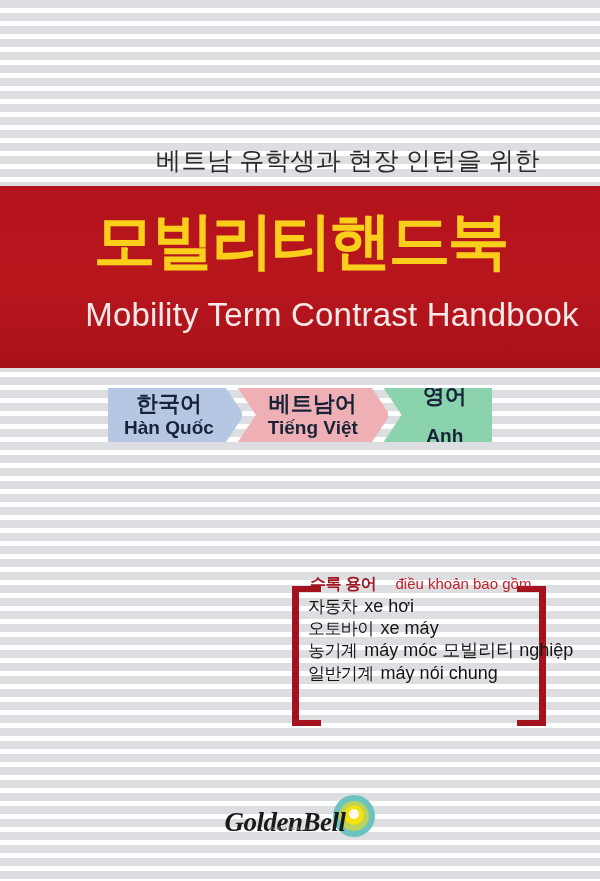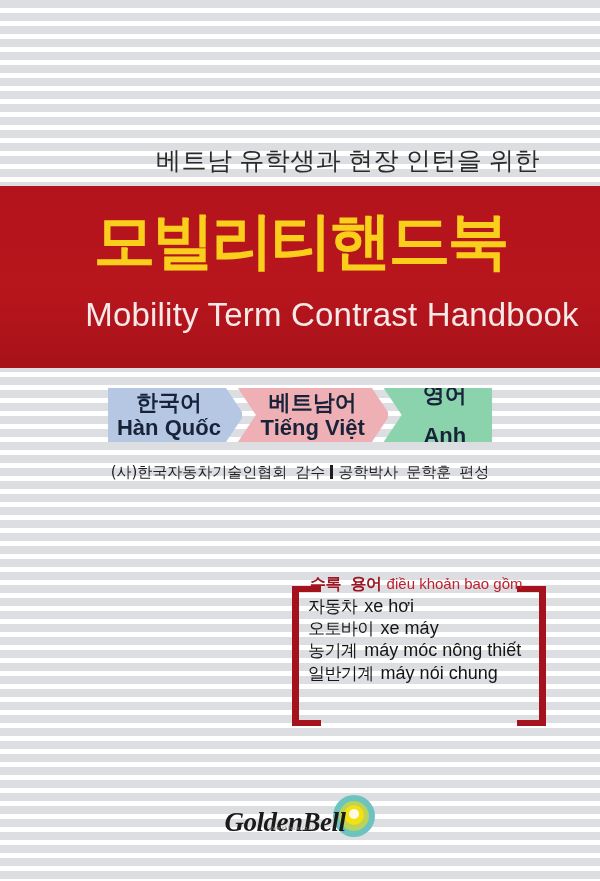--- a/index.html
+++ b/index.html
@@ -150,21 +150,21 @@
   .chev .kr {
     font-family: "DejaVu Sans", "Liberation Sans", sans-serif;
     font-size: 22px;
     font-weight: bold;
     color: #18233a;
     line-height: 1.15;
     white-space: nowrap;
   }
   .chev .lat {
     font-family: "Liberation Sans", "DejaVu Sans", sans-serif;
-    font-size: 22px;
+    font-size: 19px;
     font-weight: bold;
     color: #18233a;
     line-height: 1.15;
     white-space: nowrap;
   }
 
   
   .credit {
     position: absolute;
     top: 463px;
@@ -195,32 +195,32 @@
     height: 144px;
   }
   .terms-head {
     position: absolute;
     top: -4px;
     left: 18px;
     white-space: nowrap;
     z-index: 3;
   }
   .terms-head .kr {
-    font-family: Liberation Mono, monospace;
+    font-family: Liberation Sans, sans-serif;
     font-size: 16px;
     font-weight: bold;
     color: #9e1622;
     letter-spacing: -0.4px;
   }
   .terms-head .vn {
     font-family: "Liberation Sans", "DejaVu Sans", sans-serif;
     font-size: 15px;
     font-weight: 400;
     color: #c0212c;
-    margin-left: 5px;
+    margin-left: 19px;
   }
   .bracket {
     position: absolute;
     top: 8px;
     width: 22px;
     height: 128px;
     border-top: 6px solid #a3121d;
     border-bottom: 6px solid #a3121d;
   }
   .bracket-l {
@@ -322,39 +322,36 @@
     <div class="chev chev-2">
       <div class="kr">베트남어</div>
       <div class="lat">Tiếng Việt</div>
     </div>
     <div class="chev chev-3">
       <div class="kr">영어</div>
       <div class="lat">Anh</div>
     </div>
   </div>
 
-  <div class="credit">
-    <span>(사)한국자동차기술인협회</span><span class="sp"></span><span>감수</span><span class="sep"></span><span>공학박사</span><span class="sp"></span><span>문학훈</span><span class="sp"></span><span>편성</span>
-  </div>
 
   <div class="terms">
     <div class="terms-head">
       <span class="kr">수록 용어</span><span class="vn">điều khoản bao gồm</span>
     </div>
     <div class="bracket bracket-l"></div>
     <div class="bracket bracket-r"></div>
     <div class="terms-list">
       <div class="term-row">
         <span class="kr">자동차</span><span class="vn">xe hơi</span>
       </div>
       <div class="term-row">
         <span class="kr">오토바이</span><span class="vn">xe máy</span>
       </div>
       <div class="term-row">
-        <span class="kr">농기계</span><span class="vn">máy móc nông thiết</span>
+        <span class="kr">농기계</span><span class="vn">máy móc 모빌리티 nghiệp</span>
       </div>
       <div class="term-row">
         <span class="kr">일반기계</span><span class="vn">máy nói chung</span>
       </div>
     </div>
   </div>
 
   <div class="logo">
     <div class="logo-inner">
       <span class="logo-text">GoldenBell</span>

